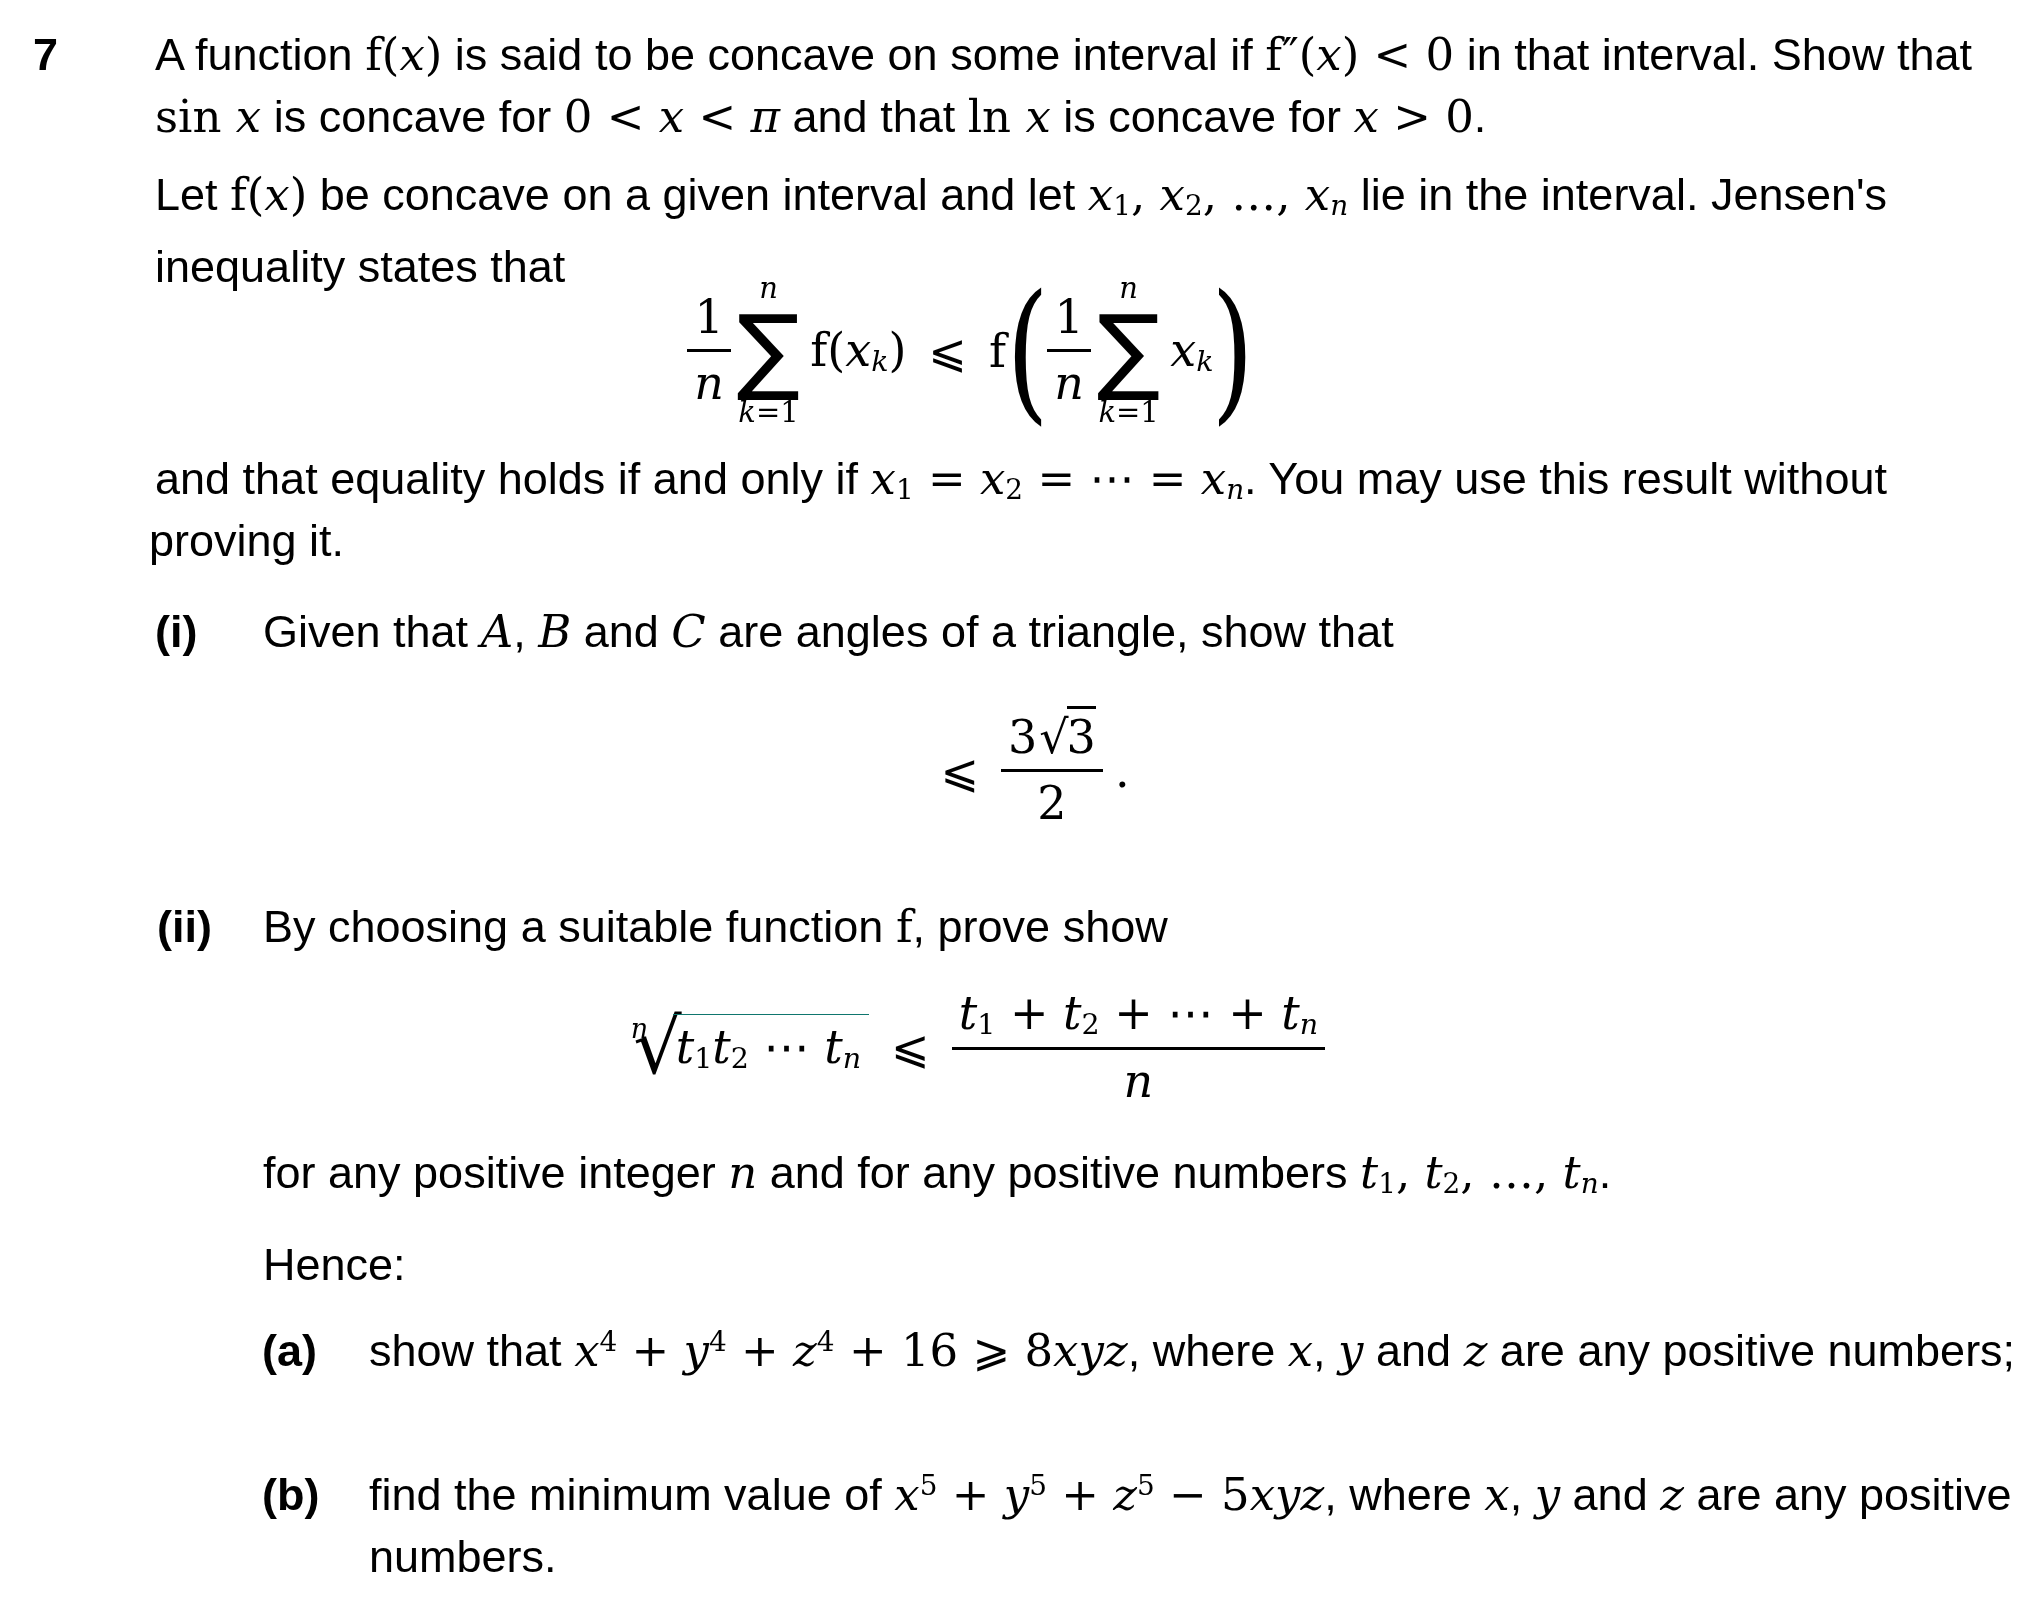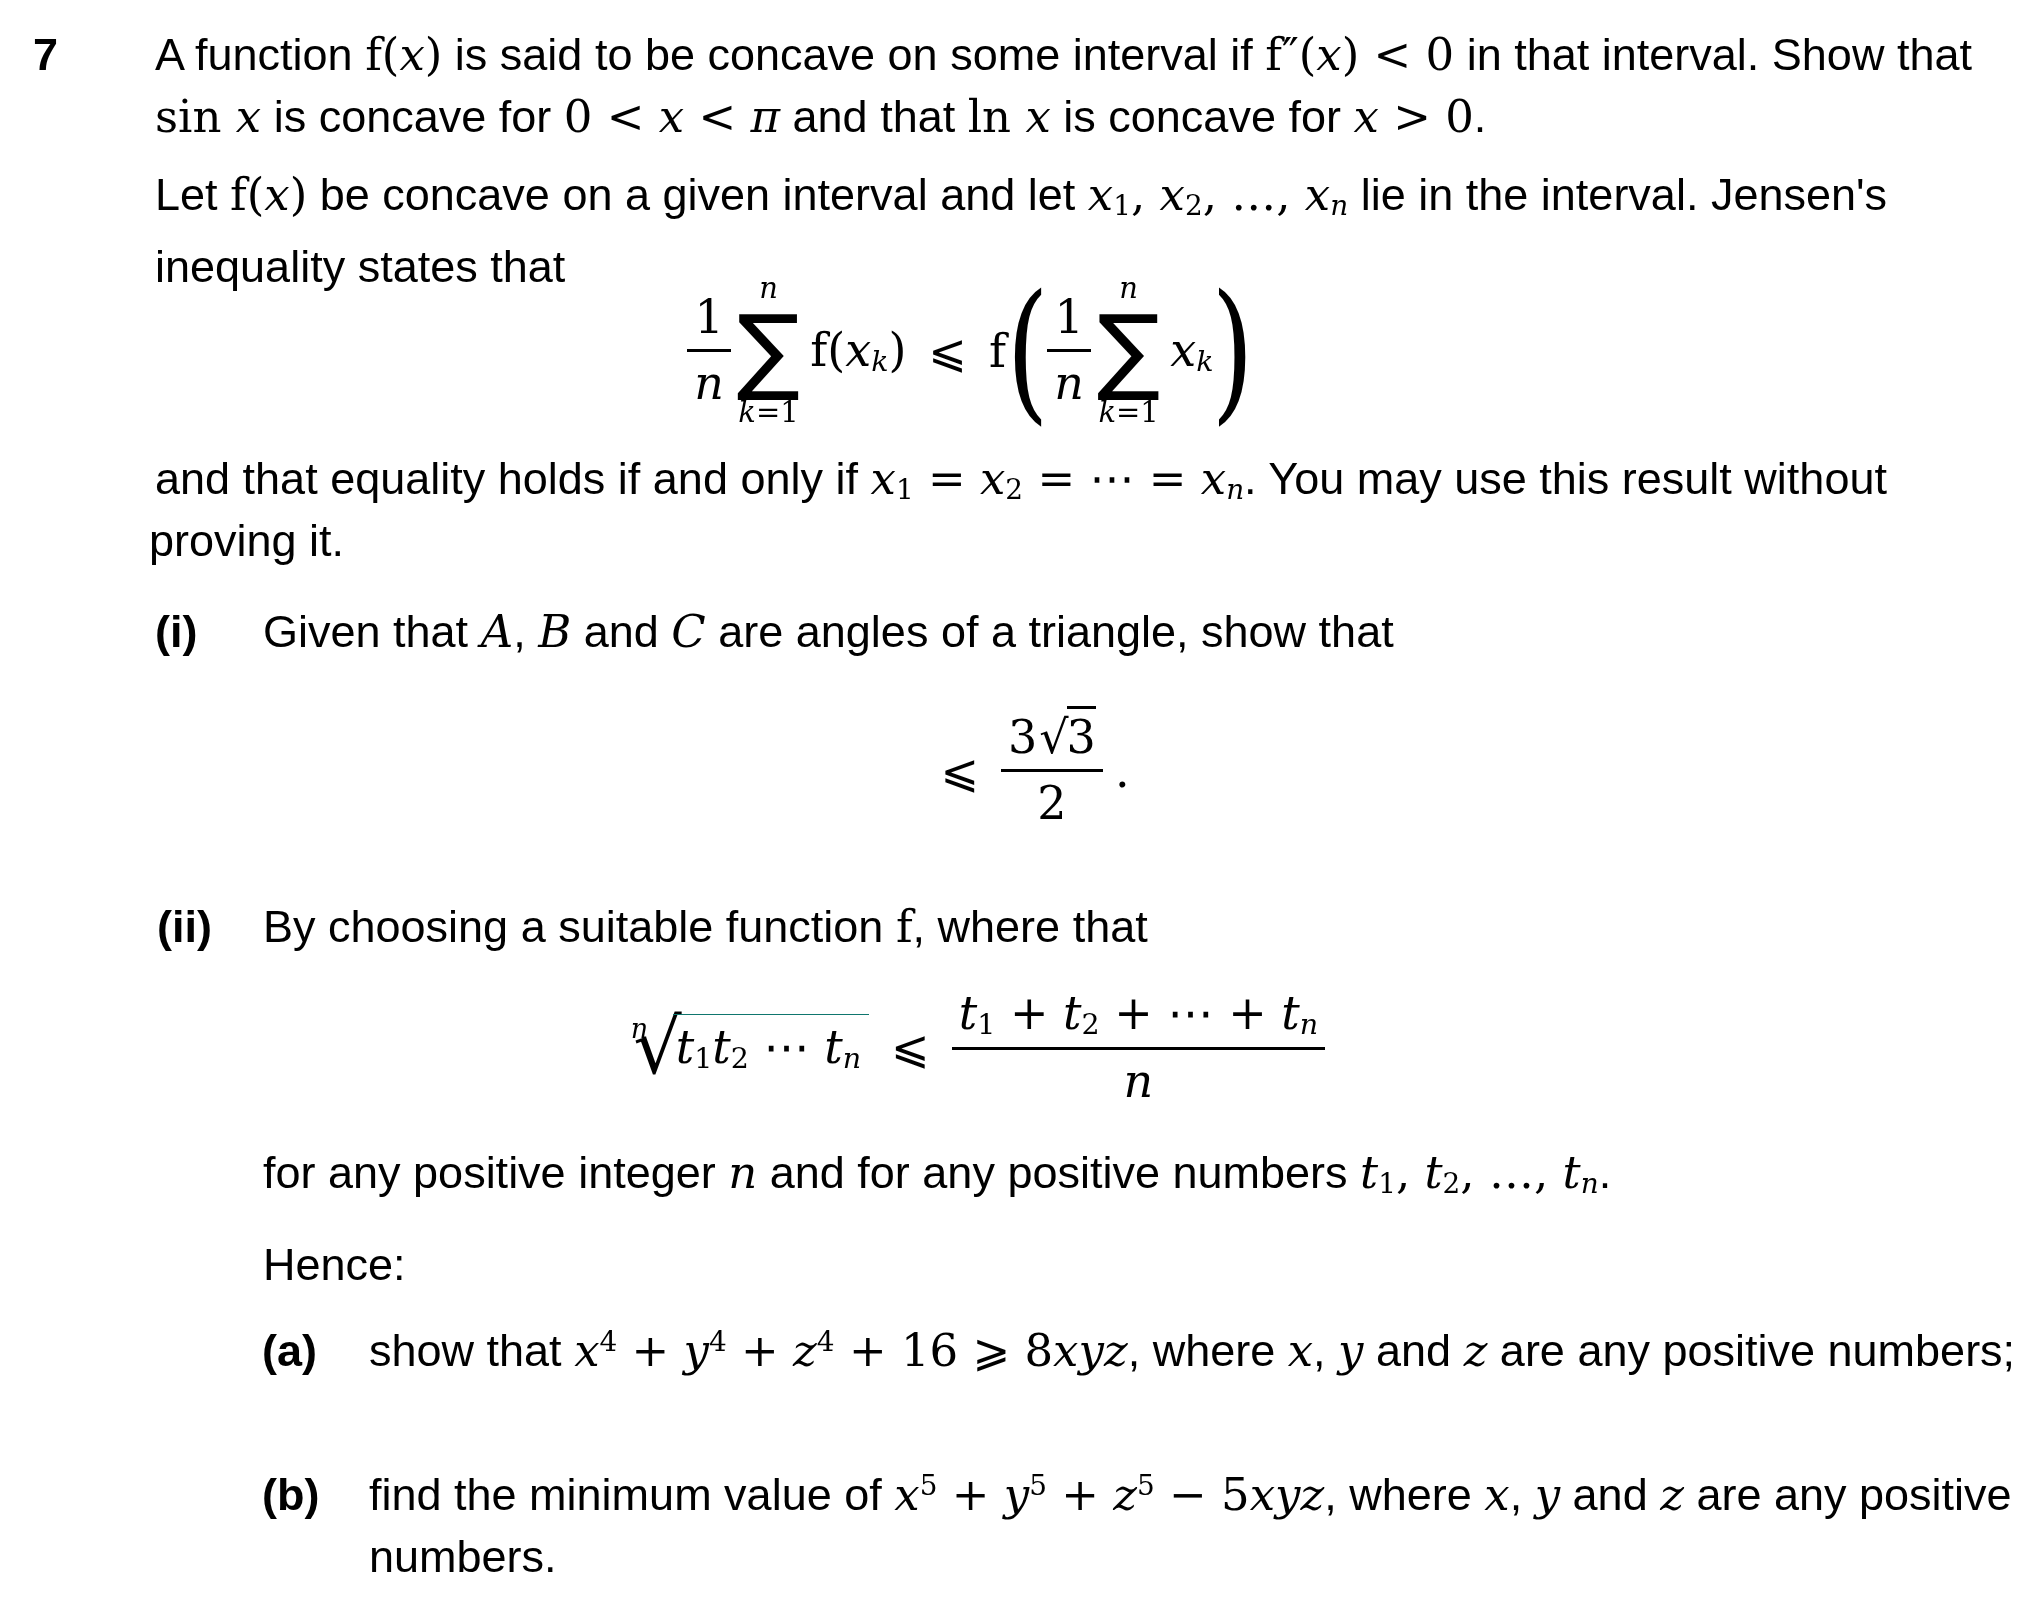--- a/index.html
+++ b/index.html
@@ -103,21 +103,21 @@
   <span class="rel">⩽</span>
   <span class="frac">
     <span class="fnum"><span class="seg-mr">3</span><span class="seg-mr sqrtin">√</span><span class="seg-mr olin">3</span></span>
     <span class="fbar"></span>
     <span class="fden"><span class="seg-mr">2</span></span>
   </span>
   <span class="seg-mr period">.</span>
 </div>
 
 <div class="abs line bold" style="left:157px;top:900px;">(ii)</div>
-<div class="abs line" style="left:263px;top:900px;"><span class="seg-r">By choosing a suitable function </span><span class="seg-mr">f</span><span class="seg-r">, where that</span></div>
+<div class="abs line" style="left:263px;top:900px;"><span class="seg-r">By choosing a suitable function </span><span class="seg-mr">f</span><span class="seg-r">, prove show</span></div>
 
 <div class="display disp-root">
   <span class="root">
     <span class="ridx seg-m">n</span>
     <span class="rsqrt">√</span>
     <span class="rrad"><span class="seg-m">t</span><span class="seg-sub">1</span><span class="seg-m">t</span><span class="seg-sub">2</span><span class="seg-mr"> ⋯ </span><span class="seg-m">t</span><span class="seg-subi">n</span></span>
   </span>
   <span class="rel">⩽</span>
   <span class="frac">
     <span class="fnum"><span class="seg-m">t</span><span class="seg-sub">1</span><span class="seg-mr"> + </span><span class="seg-m">t</span><span class="seg-sub">2</span><span class="seg-mr"> + ⋯ + </span><span class="seg-m">t</span><span class="seg-subi">n</span></span>

